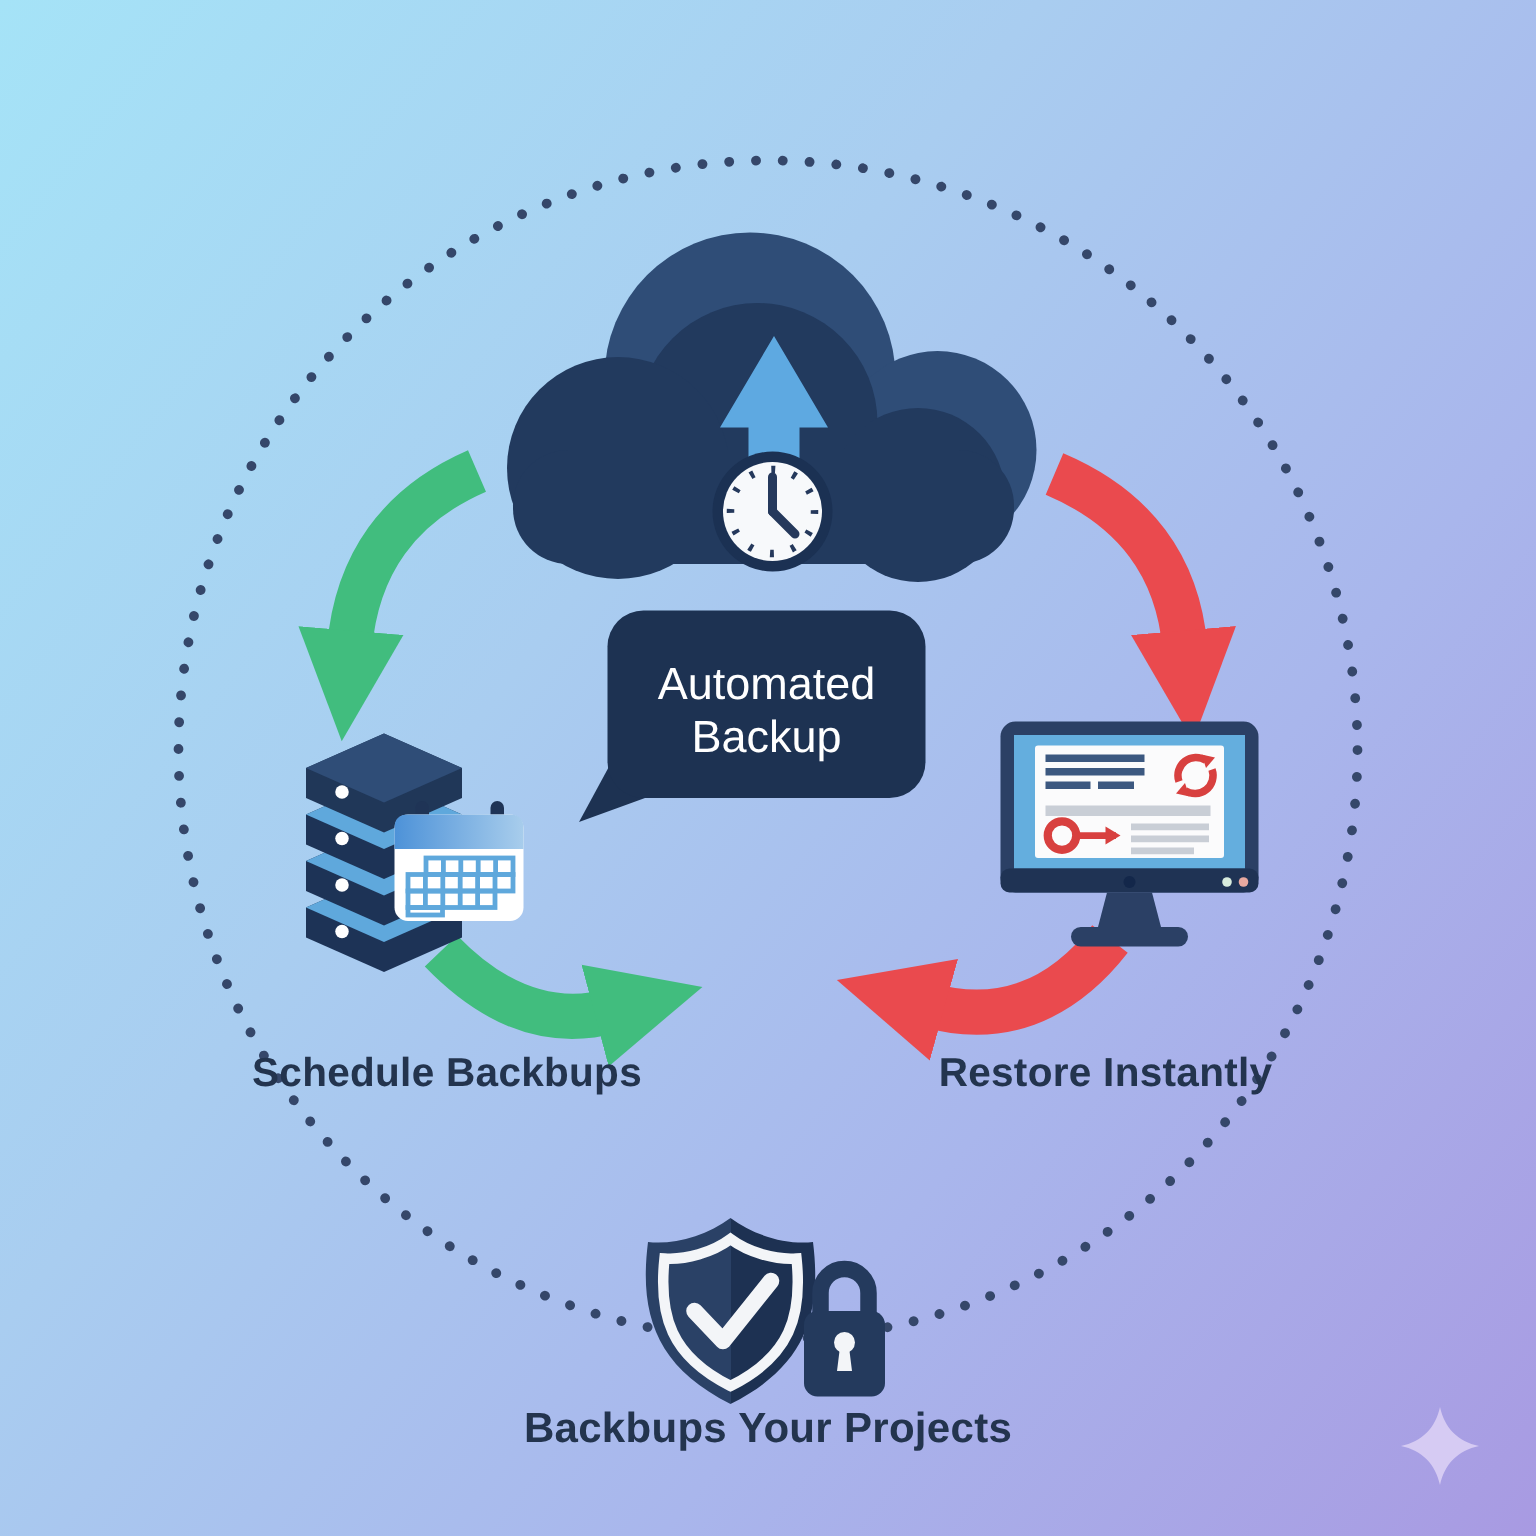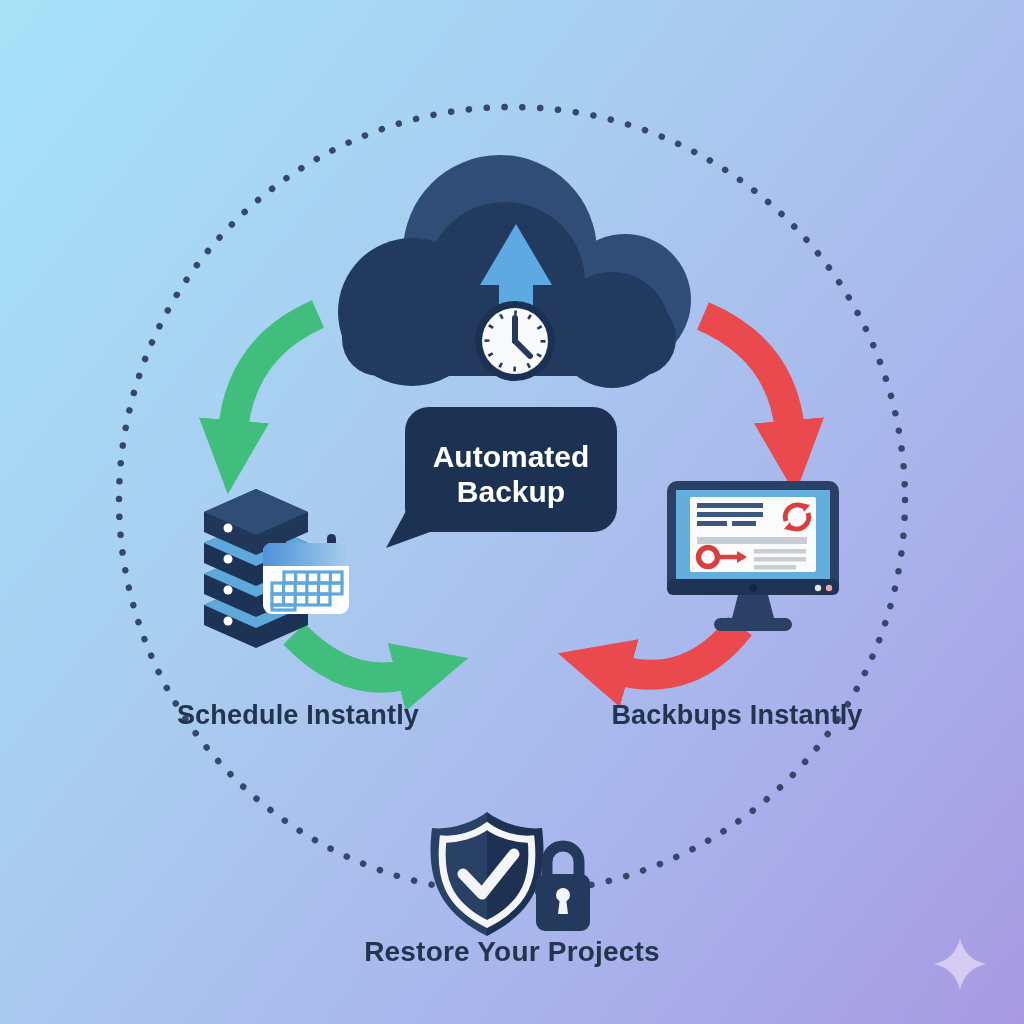--- a/index.html
+++ b/index.html
@@ -7,21 +7,21 @@
        font-family:"Liberation Sans", sans-serif;}
   .canvas{position:relative;width:1024px;height:1024px;
           background:linear-gradient(128deg,#a5e3f7 0%,#a9cdf0 38%,#a9b6ec 68%,#a89ae2 100%);}
   svg.scene{position:absolute;left:0;top:0;width:1024px;height:1024px;}
   .label{position:absolute;font-weight:bold;color:#23344e;text-align:center;
          letter-spacing:0.2px;}
   .label.side{font-size:27px;width:320px;}
   .label.bottom{font-size:28px;width:360px;}
   .bubble-text{position:absolute;left:405px;top:418px;width:212px;height:112px;
                display:flex;flex-direction:column;justify-content:center;align-items:center;
-               color:#fff;font-weight:bold;font-size:30px;line-height:35px;text-align:center;}
+               color:#fff;font-weight:normal;font-size:30px;line-height:35px;text-align:center;}
 </style>
 </head>
 <body>
 
 <div class="canvas">
   <svg class="scene" viewBox="0 0 1024 1024">
     <defs>
       <marker id="headG" viewBox="0 0 4 4" markerWidth="2.6" markerHeight="2.6" refX="0.6" refY="2" orient="auto" markerUnits="strokeWidth">
         <path d="M0,0.2 L3.8,2 L0,3.8 Z" fill="#41bd7e"></path>
       </marker>
@@ -174,16 +174,16 @@
     </g>
 
     <path d="M 960 938 C 963 952 972 961 986 964 C 972 967 963 976 960 990 C 957 976 948 967 934 964 C 948 961 957 952 960 938 Z" fill="#d6cbf3"></path>
   </svg>
 
   <div class="bubble-text">
     <span>Automated</span>
     <span>Backup</span>
   </div>
 
-  <div class="label side" style="left:138px;top:700px;">Schedule Instantly</div>
-  <div class="label side" style="left:577px;top:700px;">Backbups Instantly</div>
-  <div class="label bottom" style="left:332px;top:936px;">Restore Your Projects</div>
+  <div class="label side" style="left:138px;top:700px;">Schedule Backbups</div>
+  <div class="label side" style="left:577px;top:700px;">Restore Instantly</div>
+  <div class="label bottom" style="left:332px;top:936px;">Backbups Your Projects</div>
 </div>
 
 </body></html>

